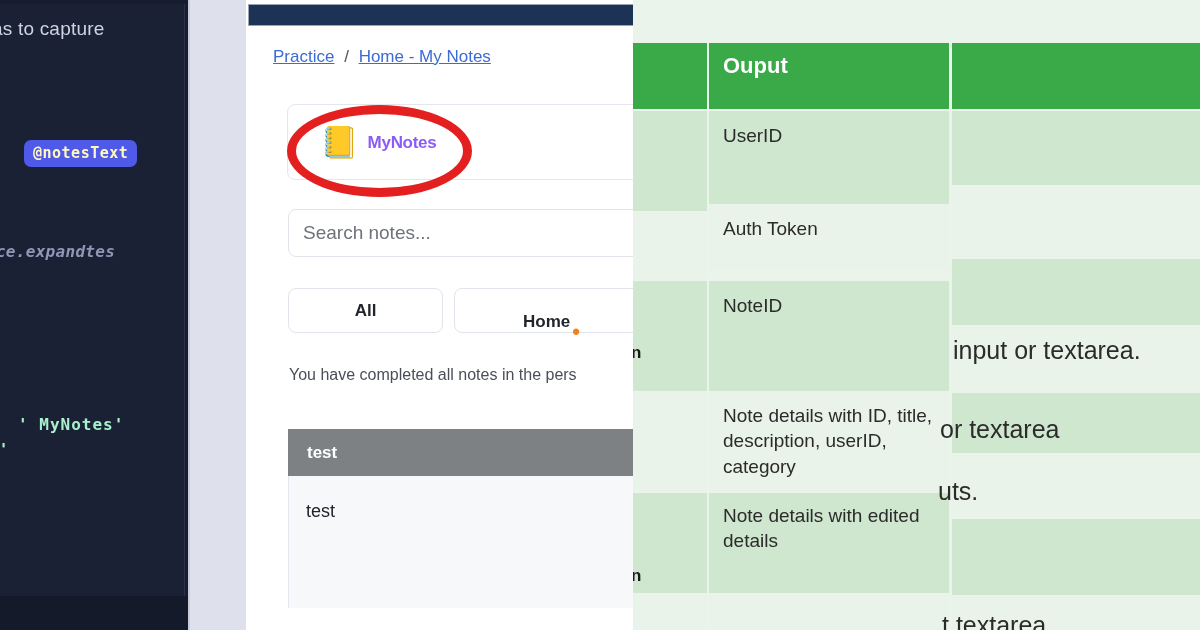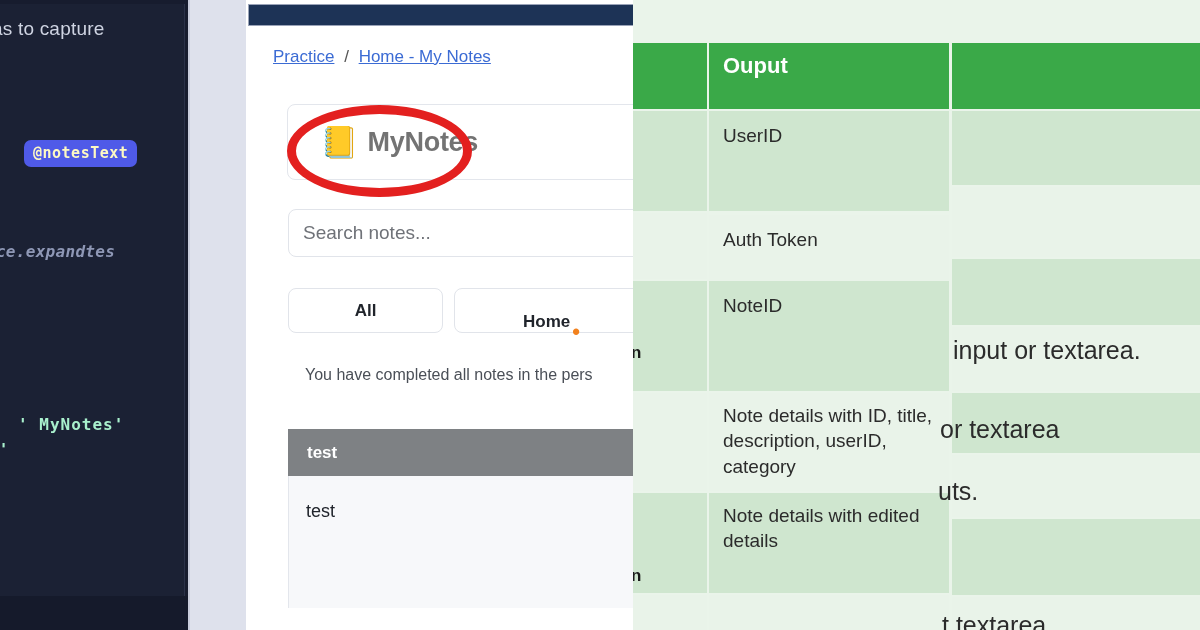--- a/index.html
+++ b/index.html
@@ -67,21 +67,21 @@
 
   .logo-card{
     position:absolute;left:41px;top:104px;width:360px;height:76px;
     background:#fff;border:1px solid #e3e6ec;border-radius:8px;box-sizing:border-box;
   }
   .logo-row{
     position:absolute;left:74px;top:127px;display:flex;align-items:center;gap:9px;
   }
   .logo-emoji{font-size:31px;line-height:1;}
   .logo-text{
-    font-size:27px;font-weight:bold;color:#737373;letter-spacing:-.3px;
+    font-size:17px;font-weight:bold;color:#8b5cf6;letter-spacing:-.3px;
   }
   .red-ellipse{
     position:absolute;left:41px;top:105px;width:185px;height:92px;
     border:9px solid #e3201f;border-radius:50%;box-sizing:border-box;
   }
 
   .search-box{
     position:absolute;left:42px;top:209px;width:360px;height:48px;
     background:#fff;border:1px solid #e1e4ea;border-radius:8px;box-sizing:border-box;
   }
@@ -93,21 +93,21 @@
     position:absolute;top:288px;height:45px;
     background:#fff;border:1px solid #e1e4ea;border-radius:8px;box-sizing:border-box;
     display:flex;align-items:center;justify-content:center;
     font-size:17px;font-weight:bold;color:#20242b;cursor:pointer;
   }
   .btn-all{left:42px;width:155px;}
   .btn-home{left:208px;width:195px;align-items:flex-end;}
   .home-dot{color:#f2811d;font-size:22px;line-height:0;margin-left:2px;}
 
   .status-text{
-    position:absolute;left:43px;top:366px;font-size:16px;color:#4a4f57;white-space:nowrap;margin-left:16px;
+    position:absolute;left:43px;top:366px;font-size:16px;color:#4a4f57;white-space:nowrap;
   }
 
   .note-card{
     position:absolute;left:42px;top:429px;width:360px;height:201px;
     background:#f7f8fa;border:1px solid #e3e6ec;box-sizing:border-box;
   }
   .note-head{
     position:absolute;left:42px;top:429px;width:360px;height:47px;
     background:#7e8184;box-sizing:border-box;
   }
@@ -214,21 +214,21 @@
       <div class="tiny-cut" style="left:-2px;top:523px;">n</div>
     </div>
 
     <div class="tcol col-b">
       <div class="trow hdr" style="top:0;height:66px;">
         <span class="hdr-text">Ouput</span>
       </div>
       <div class="trow band-dark" style="top:68px;height:100px;text-align:right;">
         <span class="cell-text" style="top:12px;">UserID</span>
       </div>
-      <div class="trow band-light" style="top:172px;height:66px;text-decoration:underline;">
+      <div class="trow band-light" style="top:161px;height:66px;text-decoration:underline;">
         <span class="cell-text" style="top:12px;">Auth Token</span>
       </div>
       <div class="trow band-dark" style="top:238px;height:110px;">
         <span class="cell-text" style="top:12px;">NoteID</span>
       </div>
       <div class="trow band-light" style="top:350px;height:98px;">
         <span class="cell-text" style="top:10px;width:222px;display:block;">Note details with ID, title, description, userID, category</span>
       </div>
       <div class="trow band-dark" style="top:450px;height:100px;">
         <span class="cell-text" style="top:10px;width:200px;display:block;">Note details with edited details</span>

